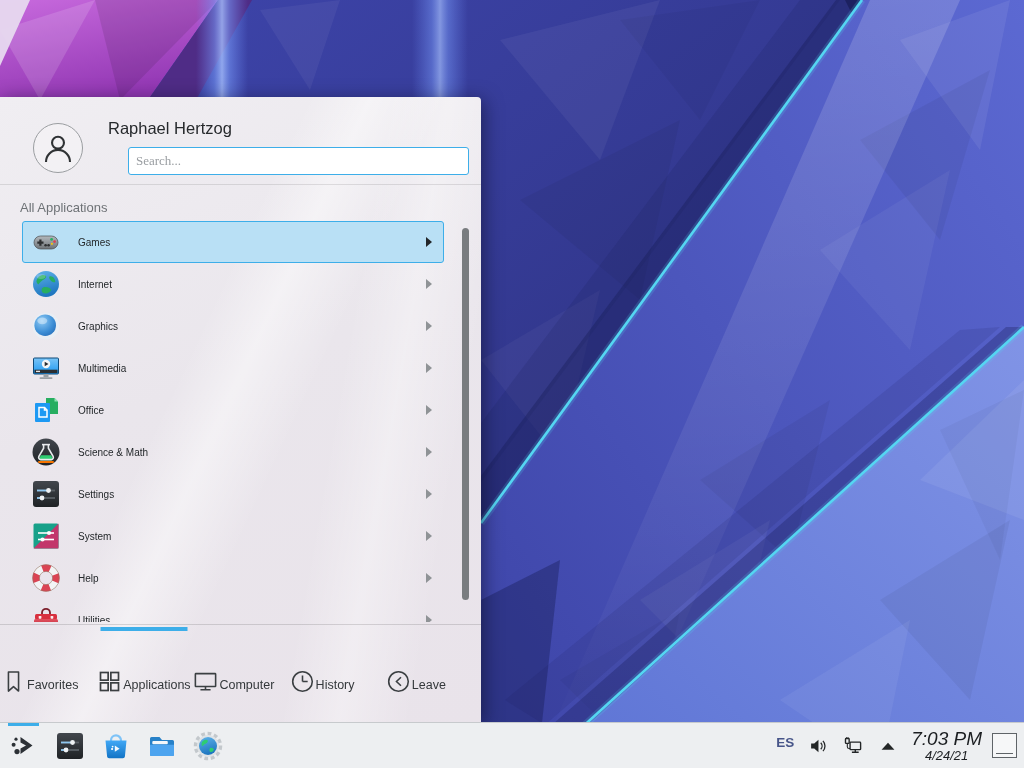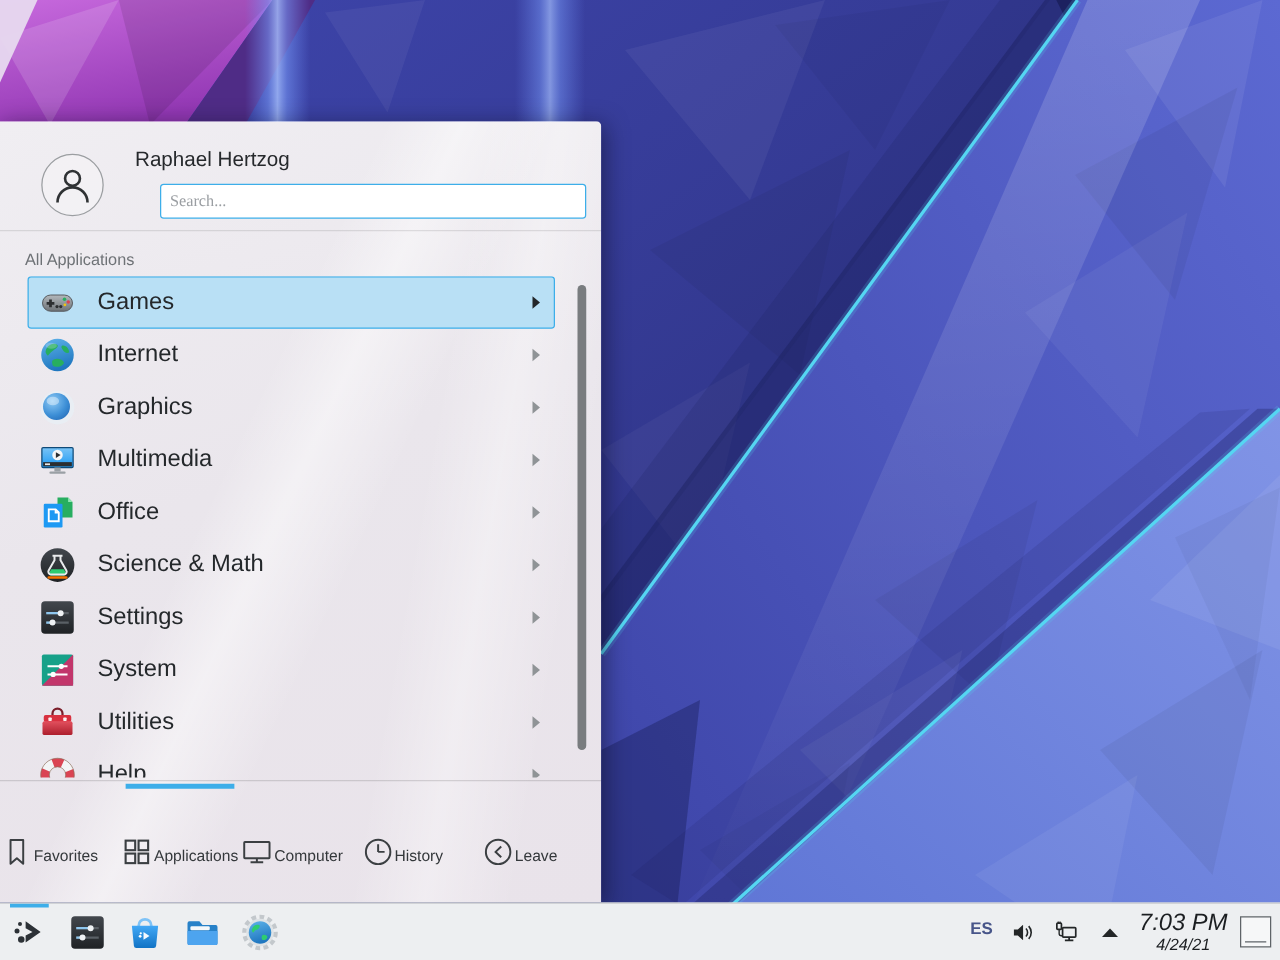--- a/index.html
+++ b/index.html
@@ -32,21 +32,21 @@
   .section-label { position:absolute; left:20px; top:103px; font-size:13px; color:#6e7276; }
 
   .category-list { position:absolute; left:0; right:0; top:124px; height:401px; overflow:hidden; }
   .cat-row {
     position:relative; height:42px; margin:0 37px 0 22px;
     display:flex; align-items:center; border:1px solid transparent; border-radius:3px;
   }
   .cat-row.active { background:#b9e0f5; border-color:#3daee9; }
   .cat-icon { width:32px; height:32px; margin-left:7px; flex:0 0 32px; }
   .cat-icon svg { width:32px; height:32px; display:block; }
-  .cat-label { margin-left:16px; font-size:19px; color:#24282b; }
+  .cat-label { margin-left:16px; font-size:10px; color:#24282b; }
   .cat-arrow { position:absolute; right:11px; top:50%; margin-top:-5px; width:0; height:0;
     border-top:5px solid transparent; border-bottom:5px solid transparent; border-left:6.5px solid #8f9396; }
   .cat-row.active .cat-arrow { border-left-color:#232629; }
 
   .scrollbar-thumb { position:absolute; right:12px; top:131px; width:7px; height:372px; background:#797c7f; border-radius:3.5px; }
 
   .menu-footer { position:absolute; left:0; right:0; bottom:0; height:98px; border-top:1px solid rgba(0,0,0,.13); display:flex; }
   .footer-tab { position:relative; flex:1 1 0; display:flex; flex-direction:row; align-items:center; padding-top:15px; }
   .tab-indicator { display:none; position:absolute; top:2px; left:50%; transform:translateX(-50%); width:87px; height:4px; background:#3daee9; }
   .footer-tab.active .tab-indicator { display:block; }
@@ -436,34 +436,34 @@
               <use href="#i-sliders-color" xlink:href="#i-sliders-color"></use>
             </svg>
           </span>
           <span class="cat-label">System</span>
           <span class="cat-arrow"></span>
         </div>
 
         <div class="cat-row">
           <span class="cat-icon">
             <svg viewBox="0 0 32 32">
+              <use href="#i-lifebuoy" xlink:href="#i-lifebuoy"></use>
+            </svg>
+          </span>
+          <span class="cat-label">Help</span>
+          <span class="cat-arrow"></span>
+        </div>
+
+        <div class="cat-row">
+          <span class="cat-icon">
+            <svg viewBox="0 0 32 32">
               <use href="#i-toolbox" xlink:href="#i-toolbox"></use>
             </svg>
           </span>
           <span class="cat-label">Utilities</span>
-          <span class="cat-arrow"></span>
-        </div>
-
-        <div class="cat-row">
-          <span class="cat-icon">
-            <svg viewBox="0 0 32 32">
-              <use href="#i-lifebuoy" xlink:href="#i-lifebuoy"></use>
-            </svg>
-          </span>
-          <span class="cat-label">Help</span>
           <span class="cat-arrow"></span>
         </div>
       </div>
 
     <div class="scrollbar-thumb"></div>
 
     <div class="menu-footer">
 
         <div class="footer-tab">
 

